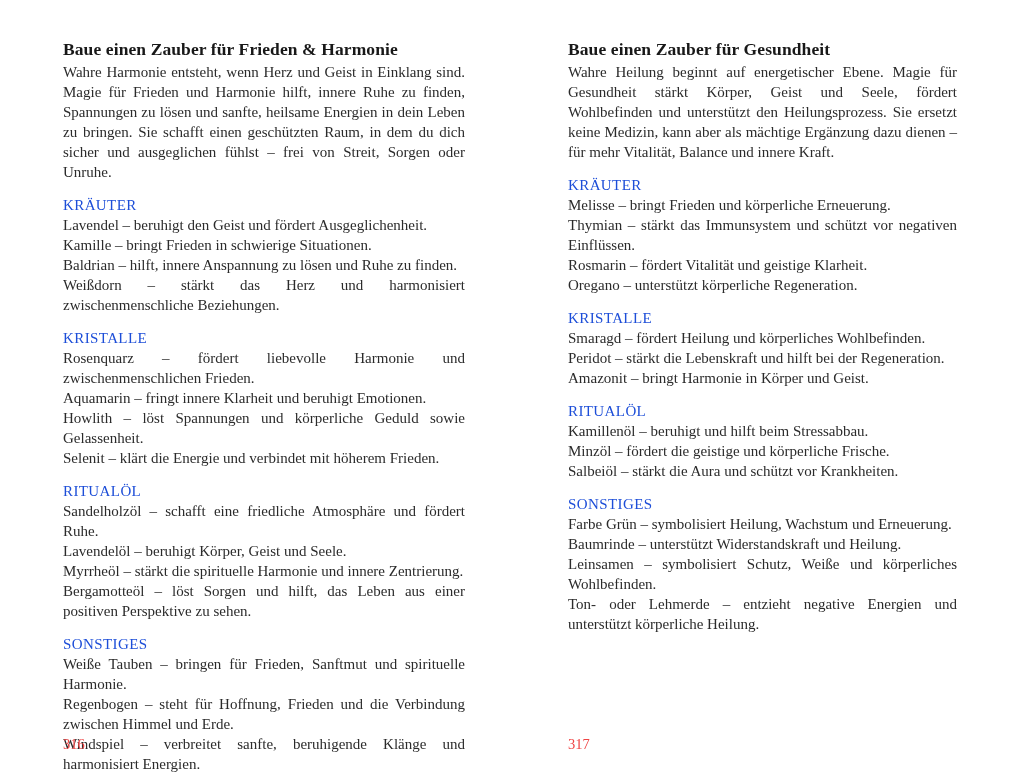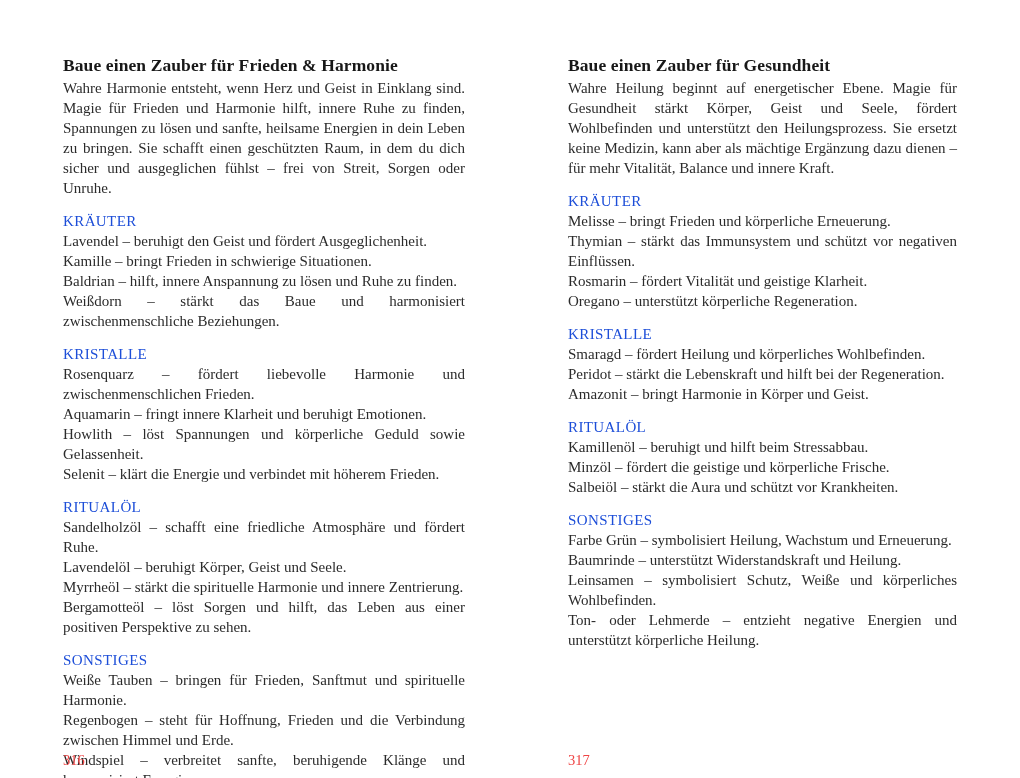--- a/index.html
+++ b/index.html
@@ -1,21 +1,21 @@
 <!DOCTYPE html>
 <html lang="de"><head>
 <meta charset="utf-8">
 <style>
   html, body { margin: 0; padding: 0; background: #ffffff; }
   body {
     width: 1020px; height: 778px; position: relative; overflow: hidden;
     font-family: "Liberation Serif", "DejaVu Serif", serif;
     color: #2b2b2b;
   }
-  .book { position: absolute; inset: 0; background: #ffffff; margin-top: 16px; }
+  .book { position: absolute; inset: 0; background: #ffffff; }
   .page { position: absolute; top: 38px; height: 722px; }
   .page-left  { left: 63px;  width: 402px; }
   .page-right { left: 568px; width: 389px; }
   .title {
     font-size: 17.5px; line-height: 22px; font-weight: 700;
     color: #181818; margin: 0 0 2px 0; letter-spacing: 0.1px;
   }
   .body {
     font-size: 15px; line-height: 20px; margin: 0;
     text-align: justify; hyphens: auto; -webkit-hyphens: auto;
@@ -37,21 +37,21 @@
 
   <section class="page page-left" lang="de">
     <h1 class="title">Baue einen Zauber für Frieden &amp; Harmonie</h1>
     <p class="body">Wahre Harmonie entsteht, wenn Herz und Geist in Einklang sind. Magie für Frieden und Harmonie hilft, innere Ruhe zu finden, Spannungen zu lösen und sanfte, heilsame Energien in dein Leben zu bringen. Sie schafft einen geschützten Raum, in dem du dich sicher und ausgeglichen fühlst – frei von Streit, Sorgen oder Unruhe.</p>
 
     <div class="section">
       <h2 class="heading">KRÄUTER</h2>
       <p class="body">Lavendel – beruhigt den Geist und fördert Ausgeglichenheit.</p>
       <p class="body">Kamille – bringt Frieden in schwierige Situationen.</p>
       <p class="body">Baldrian – hilft, innere Anspannung zu lösen und Ruhe zu finden.</p>
-      <p class="body">Weißdorn – stärkt das Baue und harmonisiert zwischenmenschliche Beziehungen.</p>
+      <p class="body">Weißdorn – stärkt das Herz und harmonisiert zwischenmenschliche Beziehungen.</p>
     </div>
 
     <div class="section">
       <h2 class="heading">KRISTALLE</h2>
       <p class="body">Rosenquarz – fördert liebevolle Harmonie und zwischenmenschlichen Frieden.</p>
       <p class="body">Aquamarin – fringt innere Klarheit und beruhigt Emotionen.</p>
       <p class="body">Howlith – löst Spannungen und körperliche Geduld sowie Gelassenheit.</p>
       <p class="body">Selenit – klärt die Energie und verbindet mit höherem Frieden.</p>
     </div>
 

